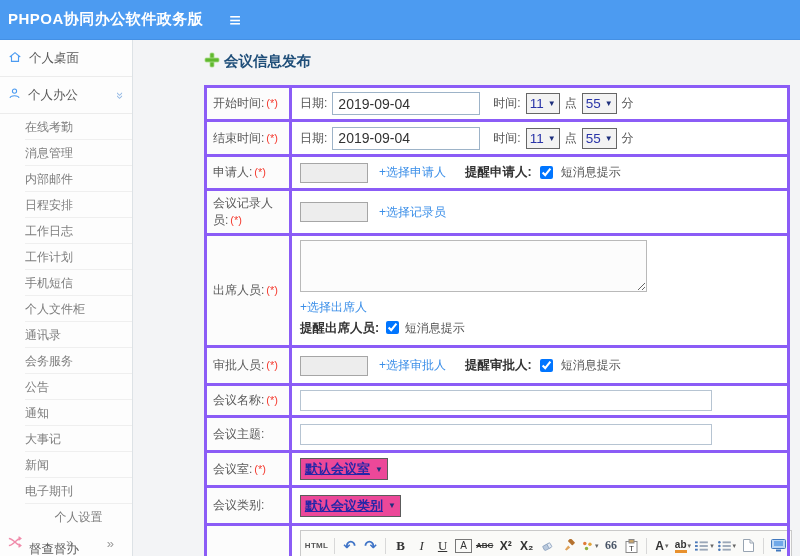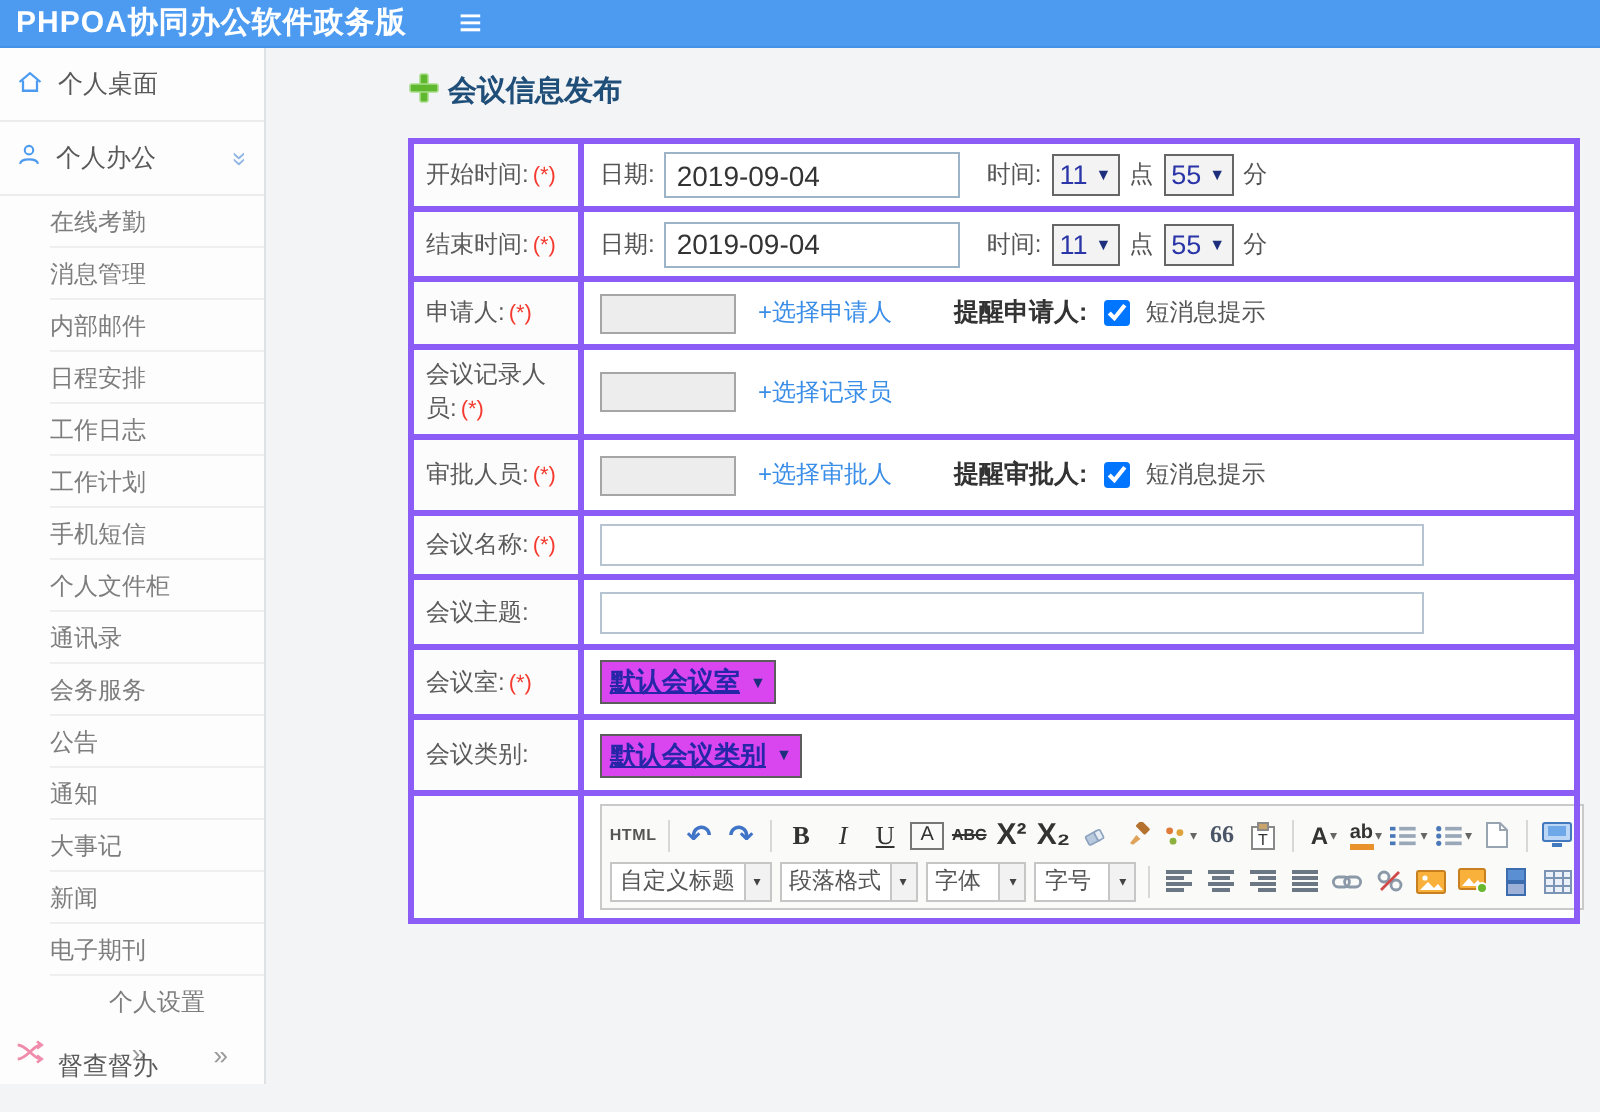--- a/index.html
+++ b/index.html
@@ -1,20 +1,20 @@
 <!DOCTYPE html>
 <html><head>
 <meta charset="utf-8">
 <style>
   * { box-sizing: border-box; margin: 0; padding: 0; }
   html,body { width:800px; height:556px; overflow:hidden; }
   body { font-family:"Liberation Sans","DejaVu Sans",sans-serif; font-size:12px; color:#555; background:#f3f4f6; }
 
   
-  .header { height:24px; background:#4c9bf1; display:flex; align-items:center; color:#fff; border-bottom:1px solid #4490e4; }
+  .header { height:40px; background:#4c9bf1; display:flex; align-items:center; color:#fff; border-bottom:1px solid #4490e4; }
   .app-title { font-size:15px; font-weight:bold; padding-left:8px; letter-spacing:.5px; }
   .hamburger { margin-left:26px; font-size:20px; font-weight:bold; cursor:pointer; line-height:1; }
 
   
   .layout { display:flex; height:518px; }
   .sidebar { width:133px; min-width:133px; background:#fdfdfd; border-right:1px solid #dde2e6; }
   .main { flex:1; position:relative; }
 
   
   .side-top { display:flex; align-items:center; gap:7px; height:37px; padding:0 8px; border-bottom:1px solid #ececec; color:#5a5a5a; font-size:12.5px; cursor:pointer; }
@@ -44,40 +44,40 @@
   .rt5{height:85px}.rt6{height:38px}.rt7{height:32px}.rt8{height:35px}
   .rt9{height:35px}.rt10{height:38px}
 
   .inline { display:flex; align-items:center; gap:5px; flex-wrap:wrap; }
   .date-input { width:148px; height:23px; border:1px solid #9db3c8; font-size:14px; padding:1px 5px; color:#333; font-family:"Liberation Sans","DejaVu Sans",sans-serif; }
   .mini-input { width:68px; height:20px; border:1px solid #a6a6a6; background:#ededed; }
   .wide-input { width:412px; height:21px; border:1px solid #b6c4d2; padding:1px 4px; font-size:12px; }
   .big-textarea { width:347px; height:52px; border:1px solid #b9b9b9; background:#fcfcfc; resize:both; font-family:"Liberation Sans","DejaVu Sans",sans-serif; }
   .tsel { display:inline-flex; align-items:center; gap:4px; border:1px solid #666; background:#f3f3f3; height:21px; padding:0 3px; color:#2a35a8; font-size:13.5px; cursor:pointer; }
   .tarr { font-size:8px; color:#1d2f7c; }
-  .rsel { display:inline-flex; align-items:center; gap:5px; border:1px solid #5c5c5c; background:#d946ef; height:22px; padding:0 4px; cursor:pointer; }
+  .rsel { display:inline-flex; align-items:center; gap:5px; border:1px solid #5c5c5c; background:#ec4899; height:22px; padding:0 4px; cursor:pointer; }
   .rsel .rtx { color:#2626a8; text-decoration:underline; font-size:13px; font-weight:bold; }
   .sel-link { color:#3a8ee8; text-decoration:none; margin-left:6px; cursor:pointer; }
-  .remind { font-weight:bold; color:#333; font-size:12.5px; margin-left:26px; }
+  .remind { font-weight:bold; color:#333; font-size:12.5px; margin-left:14px; }
   .remind.nomargin { margin-left:0; }
   .cb { width:13px; height:13px; vertical-align:-2px; margin:0 3px; }
   .stack > div { margin-bottom:4px; }
 
   
   .editor { width:492px; }
   .edbar { background:#fafaf8; border:1px solid #c9c9c9; padding:3px 4px 2px 4px; }
   .edrow { display:flex; align-items:center; gap:4px; height:23px; }
   .tbtn { min-width:17px; height:18px; display:inline-flex; align-items:center; justify-content:center; font-size:11.5px; color:#333; cursor:pointer; }
   .vsep { width:1px; height:16px; background:#d8d8d8; margin:0 2px; }
   .bB{font-weight:bold;font-family:"Liberation Serif",serif;font-size:13px}
   .bI{font-style:italic;font-family:"Liberation Serif",serif;font-size:13px}
   .bU{text-decoration:underline;font-family:"Liberation Serif",serif;font-size:13px}
   .bA{border:1px solid #777;font-size:10px;padding:0 2px;height:14px}
   .bABC{text-decoration:line-through;font-size:8px;font-weight:bold}
-  .bSup,.bSub{font-size:15px;font-weight:bold}
+  .bSup,.bSub{font-size:12px;font-weight:bold}
   .bQ{font-family:"Liberation Serif",serif;font-weight:bold;font-size:12px;color:#4a5668}
   .bHTML{font-size:8px;font-weight:bold;color:#555;letter-spacing:.3px}
   .bUndo,.bRedo{color:#3f74c7;font-size:15px;font-weight:bold}
   .bFC{font-size:12px;font-weight:bold}
   .bHL{font-size:10px;font-weight:bold;border-bottom:3px solid #e8912d}
   .tiny-arrow{font-size:7px;color:#666;margin-left:1px}
   .combo { display:inline-flex; align-items:center; border:1px solid #c6c6c6; background:#fff; height:20px; font-size:11.5px; color:#555; cursor:pointer; }
   .combo .ctext { padding:0 4px; flex:1; white-space:nowrap; overflow:hidden; }
   .combo .carr { border-left:1px solid #c6c6c6; width:13px; align-self:stretch; display:flex; align-items:center; justify-content:center; font-size:7px; color:#444; background:#f2f2f2; }
   .w82{width:82px}.w78{width:78px}.w88{width:88px}
@@ -251,20 +251,32 @@
         <tr class="rt4">
           <td class="lbl"><span>会议记录人员:</span><span class="req">(*)</span></td>
           <td class="val">
                 <div class="inline">
             <input class="mini-input" value="" style="">
             <a class="sel-link">+选择记录员</a>
           </div>
               </td>
         </tr>
 
+        <tr class="rt5">
+          <td class="lbl"><span>出席人员:</span><span class="req">(*)</span></td>
+          <td class="val stack">
+            <div><textarea class="big-textarea" style=""></textarea></div>
+            <div><a class="sel-link" style="margin-left:0">+选择出席人</a></div>
+            <div>
+              <span class="remind nomargin">提醒出席人员:</span>
+              <input type="checkbox" checked="" class="cb" style="">
+              <span>短消息提示</span>
+            </div>
+          </td>
+        </tr>
 
         <tr class="rt6">
           <td class="lbl"><span>审批人员:</span><span class="req">(*)</span></td>
           <td class="val">
                 <div class="inline">
             <input class="mini-input" value="" style="">
             <a class="sel-link">+选择审批人</a>
             <span class="remind">提醒审批人:</span>
             <input type="checkbox" checked="" class="cb" style="">
             <span>短消息提示</span>

